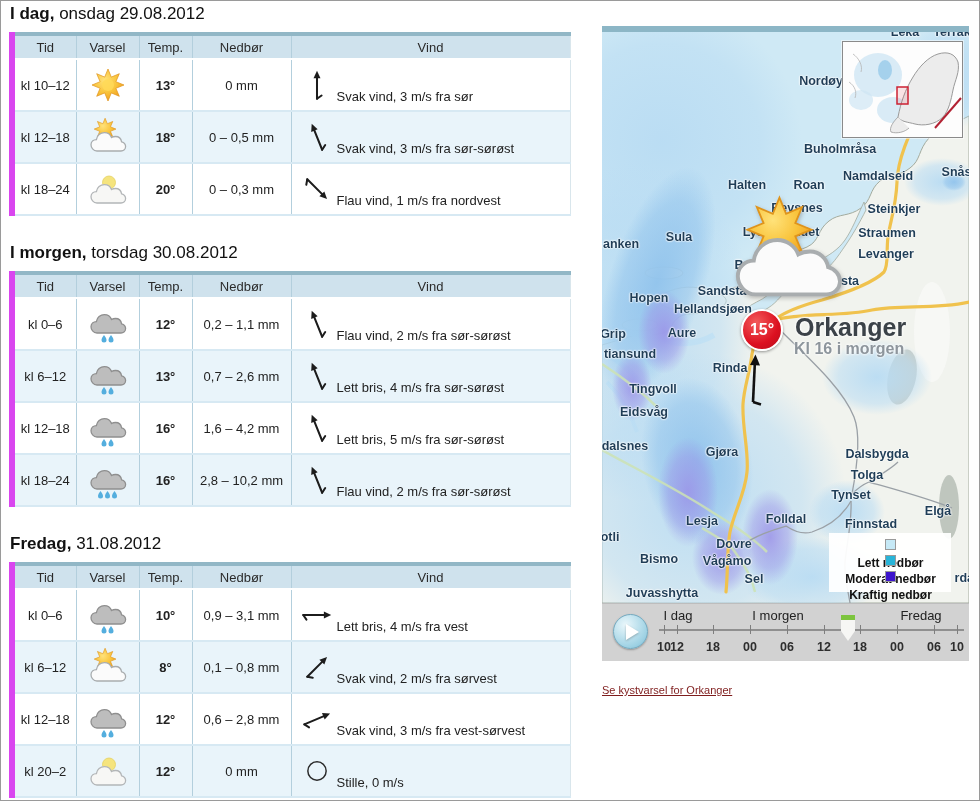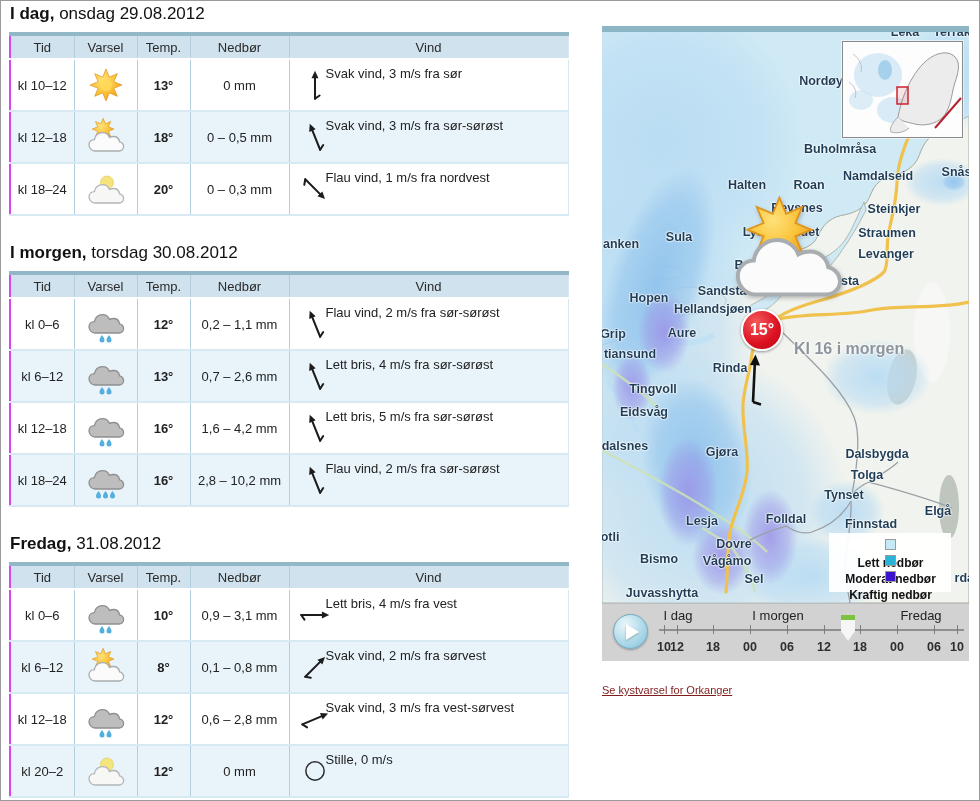--- a/index.html
+++ b/index.html
@@ -8,28 +8,28 @@
   
   .fc-col{position:absolute;left:8px;top:0;width:558px;}
   .sec{margin:0 0 27px 0;}
   .sec-title{font-size:17px;color:#111;margin:3px 0 8px 1px;height:20px;line-height:20px;}
   .sec-title .tb{font-weight:bold;}
   table.fc{border-collapse:collapse;width:558px;table-layout:fixed;background:#fff;}
   table.fc th{background:#cfe2ed;border-top:4px solid #92b7c6;border-bottom:2px solid #fff;
     font-size:13px;font-weight:normal;color:#2b2b2b;height:22px;padding:0;}
   table.fc td{border-bottom:2px solid #d7e9f3;font-size:13px;color:#222;height:50px;padding:0;text-align:center;vertical-align:middle;}
   table.fc th,table.fc td{border-left:1px solid #b3cfdd;border-right:1px solid #b3cfdd;}
-  table.fc tr th:first-child,table.fc tr td:first-child{border-left:2px solid #d946ef;}
+  table.fc tr th:first-child,table.fc tr td:first-child{border-left:6px solid #d946ef;}
   table.fc tr th:last-child,table.fc tr td:last-child{border-right:1px solid #d9e6ec;}
   table.fc tr.alt td{background:#e9f4fa;}
   .col-time{width:64px;}.col-icon{width:63px;}.col-temp{width:53px;}.col-prec{width:99px;}.col-wind{width:279px;}
   td.c-temp{color:#cc1402;font-weight:bold;font-size:15px;}
   .wicon{width:40px;height:40px;vertical-align:middle;}
   td.c-wind{text-align:left;}
-  .windrow{display:flex;align-items:flex-start;gap:0;padding-left:14px;}
+  .windrow{display:flex;align-items:flex-end;gap:9px;padding-left:14px;}
   .windic{display:inline-block;width:22px;height:38px;flex:0 0 22px;}
   .windic svg{width:22px;height:38px;}
   .windtext{font-size:13px;color:#222;}
 
   
   .map-wrap{position:absolute;left:601px;top:25px;width:367px;height:635px;overflow:hidden;background:#cfe9f5;}
   .map-strip{position:absolute;left:0;top:0;width:367px;height:6px;background:#8cb6c6;z-index:9;}
   .map-canvas{position:absolute;left:0;top:6px;width:367px;height:571px;}
   .mlabel{position:absolute;transform:translate(-50%,-50%);font-size:12.5px;font-weight:bold;color:#1f3d57;
     white-space:nowrap;text-shadow:0 0 2px #fff,0 0 2px #fff,0 0 2px #fff;z-index:3;}
@@ -468,21 +468,21 @@
         <span class="mlabel" style="left: 11px; top: 308px;">Grip</span>
         <span class="mlabel" style="left: 80px; top: 307px;">Aure</span>
         <span class="mlabel" style="left: 28px; top: 328px;">tiansund</span>
         <span class="mlabel" style="left: 128px; top: 342px;">Rinda</span>
         <span class="mlabel" style="left: 51px; top: 363px;">Tingvoll</span>
         <span class="mlabel" style="left: 42px; top: 386px;">Eidsvåg</span>
         <span class="mlabel" style="left: 23px; top: 420px;">dalsnes</span>
         <span class="mlabel" style="left: 120px; top: 426px;">Gjøra</span>
         <span class="mlabel" style="left: 275px; top: 428px;">Dalsbygda</span>
         <span class="mlabel" style="left: 265px; top: 449px;">Tolga</span>
-        <span class="mlabel" style="left: 242px; top: 469px;">Tynset</span>
+        <span class="mlabel" style="left: 249px; top: 469px;">Tynset</span>
         <span class="mlabel" style="left: 336px; top: 485px;">Elgå</span>
         <span class="mlabel" style="left: 100px; top: 495px;">Lesja</span>
         <span class="mlabel" style="left: 184px; top: 493px;">Folldal</span>
         <span class="mlabel" style="left: 269px; top: 498px;">Finnstad</span>
         <span class="mlabel" style="left: 8px; top: 511px;">otli</span>
         <span class="mlabel" style="left: 132px; top: 518px;">Dovre</span>
         <span class="mlabel" style="left: 57px; top: 533px;">Bismo</span>
         <span class="mlabel" style="left: 125px; top: 535px;">Vågåmo</span>
         <span class="mlabel" style="left: 152px; top: 553px;">Sel</span>
         <span class="mlabel" style="left: 364px; top: 552px;">rdal</span>
@@ -495,20 +495,21 @@
 
     <svg class="map-arrow" viewBox="0 0 26 55">
       <path d="M13,50 L15,8" stroke="#111" stroke-width="2.6" fill="none"></path>
       <path d="M15.5,2.5 L10,13 L20,13.5 Z" fill="#111"></path>
       <path d="M13,50 L21,52.5" stroke="#111" stroke-width="2.6" fill="none"></path>
     </svg>
 
     <div class="temp-badge">
         <span>15°</span>
       </div>
+    <div class="city-name">Orkanger</div>
     <div class="city-time">Kl 16 i morgen</div>
 
     <div class="legend">
         <div class="lg-row">
           <span class="lg-sw" style="background: rgb(198, 233, 246);"></span>
           <span class="lg-tx">Lett nedbør</span>
         </div>
         <div class="lg-row">
           <span class="lg-sw" style="background: rgb(40, 180, 216);"></span>
           <span class="lg-tx">Moderat nedbør</span>

